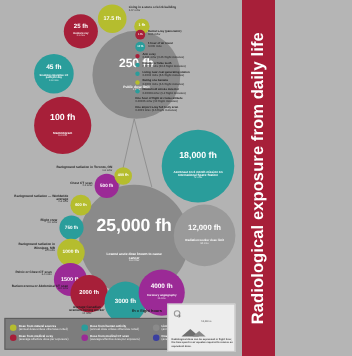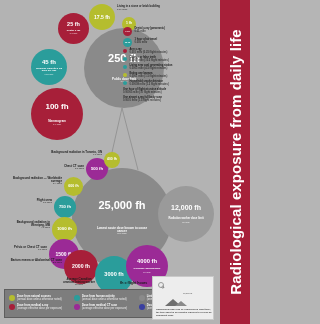--- a/index.html
+++ b/index.html
@@ -104,25 +104,30 @@
     <line x1="122" y1="108" x2="138" y2="170" stroke="#7f7f7f" stroke-width="0.6"></line>
   </svg>
 
   <div class="bub c-lim" style="left:84px;top:28px;width:80px;height:80px;">
     <div class="val" style="font-size:11px;">250 fh</div>
     <div class="cap" style="font-size:3px;margin-top:14px;">Public dose limit</div>
     <div class="sub" style="font-size:2.4px;">1 mSv</div>
   </div>
 
   <div class="bub c-lim" style="left:72px;top:168px;width:100px;height:100px;">
-    <div class="val" style="font-size:11px;">25,000 fh</div>
+    <div class="val" style="font-size:16px;">25,000 fh</div>
     <div class="cap" style="font-size:3px;margin-top:16px;width:60px;">Lowest acute dose known to cause cancer</div>
     <div class="sub" style="font-size:2.4px;">100 mSv</div>
   </div>
 
+  <div class="bub c-hum" style="left:147px;top:118px;width:66px;height:66px;">
+    <div class="val" style="font-size:8px;">18,000 fh</div>
+    <div class="cap" style="font-size:2.8px;margin-top:9px;width:52px;">Astronaut on 6 month mission on International Space Station</div>
+    <div class="sub" style="font-size:2.3px;">72 mSv</div>
+  </div>
 
   <div class="bub c-lim" style="left:158px;top:186px;width:56px;height:56px;background:#9a9a9a;">
     <div class="val" style="font-size:7px;">12,000 fh</div>
     <div class="cap" style="font-size:2.7px;margin-top:7px;width:44px;">Radiation worker dose limit</div>
     <div class="sub" style="font-size:2.2px;">50 mSv</div>
   </div>
 
   <div class="bub c-xray" style="left:31px;top:88px;width:52px;height:52px;">
     <div class="val" style="font-size:8px;text-align:center;">100 fh</div>
     <div class="cap" style="font-size:2.8px;margin-top:9px;">Mammogram</div>

